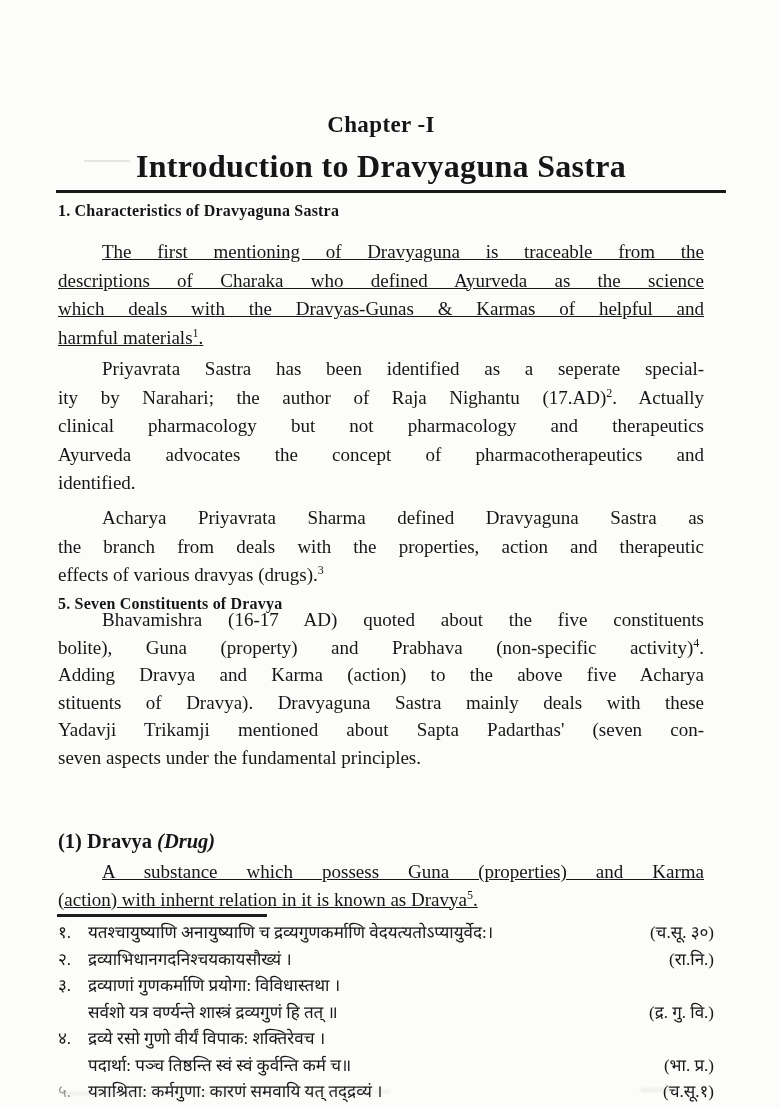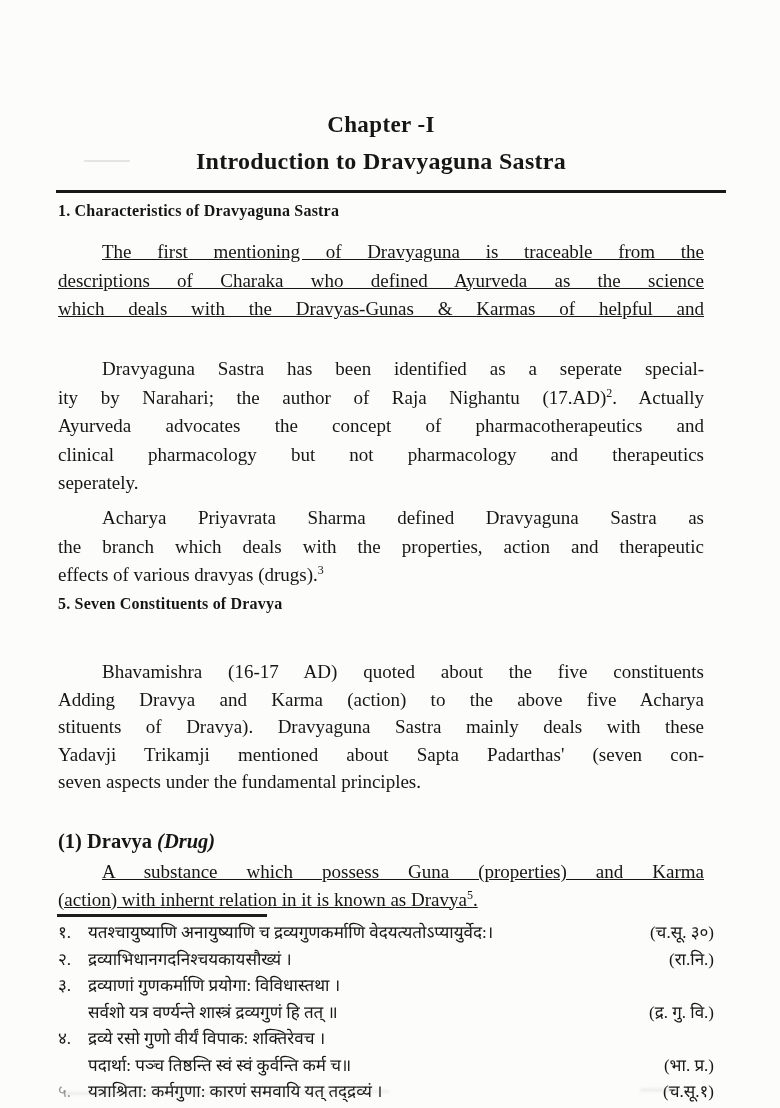--- a/index.html
+++ b/index.html
@@ -12,21 +12,21 @@
     font-family:"Liberation Serif","DejaVu Serif",serif;
     overflow:hidden;
   }
   .abs{position:absolute;left:58px;width:646px;}
   .chapter-heading{
     top:112px;text-align:center;
     font-size:23px;font-weight:bold;letter-spacing:.4px;
   }
   .page-title{
     top:148px;text-align:center;
-    font-size:24px;font-weight:bold;letter-spacing:.3px;
+    font-size:32px;font-weight:bold;letter-spacing:.3px;
   }
   .title-rule{
     position:absolute;top:190px;left:56px;width:670px;height:3px;
     background:#181818;border:0;
   }
   .section-heading{
     font-size:16px;font-weight:bold;letter-spacing:.2px;
   }
   .subheading{font-size:20.5px;font-weight:bold;}
   .subheading .it{font-style:italic;}
@@ -67,36 +67,38 @@
   <div class="abs chapter-heading">Chapter -I</div>
   <div class="abs page-title">Introduction to Dravyaguna Sastra</div>
   <div class="title-rule"></div>
 
   <div id="page-body">
       <div class="abs section-heading" style="top: 202px;">1. Characteristics of Dravyaguna Sastra</div>
       <div class="abs para" style="line-height: 28.5px; top: 238px; text-decoration: underline;">
         <div class="line ind">The first mentioning of Dravyaguna is traceable from the</div>
         <div class="line">descriptions of Charaka who defined Ayurveda as the science</div>
         <div class="line">which deals with the Dravyas-Gunas &amp; Karmas of helpful and</div>
+        <div class="line noj">harmful materials<sup>1</sup>.</div>
       </div>
       <div class="abs para" style="line-height: 28.5px; top: 355px;">
-        <div class="line ind">Dravyaguna Sastra has been identified as a seperate special-</div>
+        <div class="line ind">Priyavrata Sastra has been identified as a seperate special-</div>
         <div class="line">ity by Narahari; the author of Raja Nighantu (17.AD)<sup>2</sup>. Actually</div>
+        <div class="line">clinical pharmacology but not pharmacology and therapeutics</div>
         <div class="line">Ayurveda advocates the concept of pharmacotherapeutics and</div>
-        <div class="line">clinical pharmacology but not pharmacology and therapeutics</div>
-        <div class="line noj">seperately.</div>
+        <div class="line noj">identified.</div>
       </div>
       <div class="abs para" style="line-height: 28.5px; top: 504px;">
         <div class="line ind">Acharya Priyavrata Sharma defined Dravyaguna Sastra as</div>
-        <div class="line">the branch which deals with the properties, action and therapeutic</div>
+        <div class="line">the branch from deals with the properties, action and therapeutic</div>
         <div class="line noj">effects of various dravyas (drugs).<sup>3</sup></div>
       </div>
       <div class="abs section-heading" style="top: 595px;">5. Seven Constituents of Dravya</div>
-      <div class="abs para" style="line-height: 27.5px; top: 658px;">
+      <div class="abs para" style="line-height: 27.5px; top: 606px;">
         <div class="line ind">Bhavamishra (16-17 AD) quoted about the five constituents</div>
+        <div class="line">bolite), Guna (property) and Prabhava (non-specific activity)<sup>4</sup>.</div>
         <div class="line">Adding Dravya and Karma (action) to the above five Acharya</div>
         <div class="line">stituents of Dravya). Dravyaguna Sastra mainly deals with these</div>
         <div class="line">Yadavji Trikamji mentioned about Sapta Padarthas' (seven con-</div>
         <div class="line noj">seven aspects under the fundamental principles.</div>
       </div>
       <div class="abs subheading" style="top: 830px;"><span>(1) Dravya </span><span class="it">(Drug)</span></div>
       <div class="abs para" style="line-height: 27.5px; top: 858px; text-decoration: underline;">
         <div class="line ind">A substance which possess Guna (properties) and Karma</div>
         <div class="line noj">(action) with inhernt relation in it is known as Dravya<sup>5</sup>.</div>
       </div>

